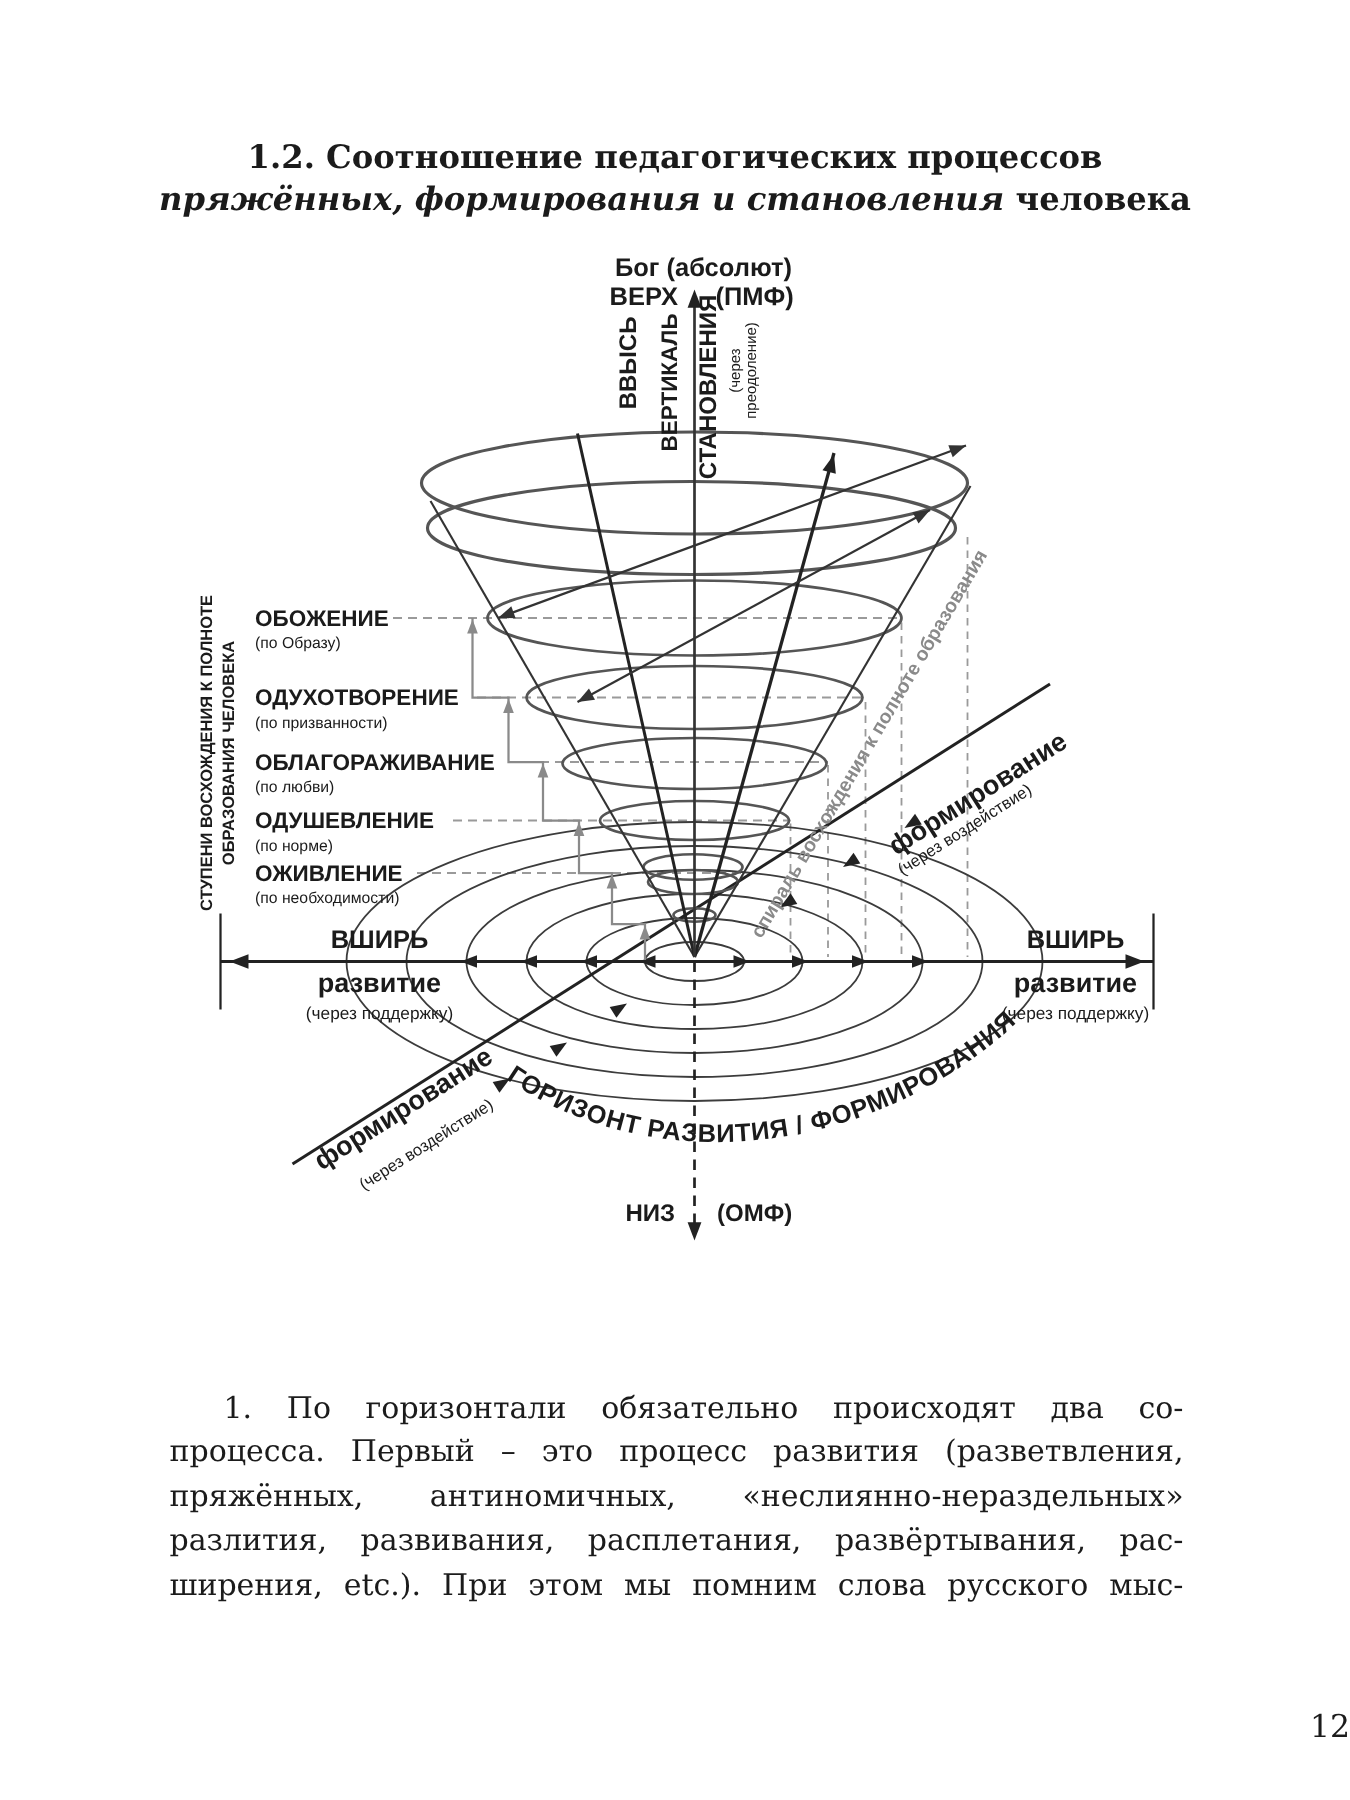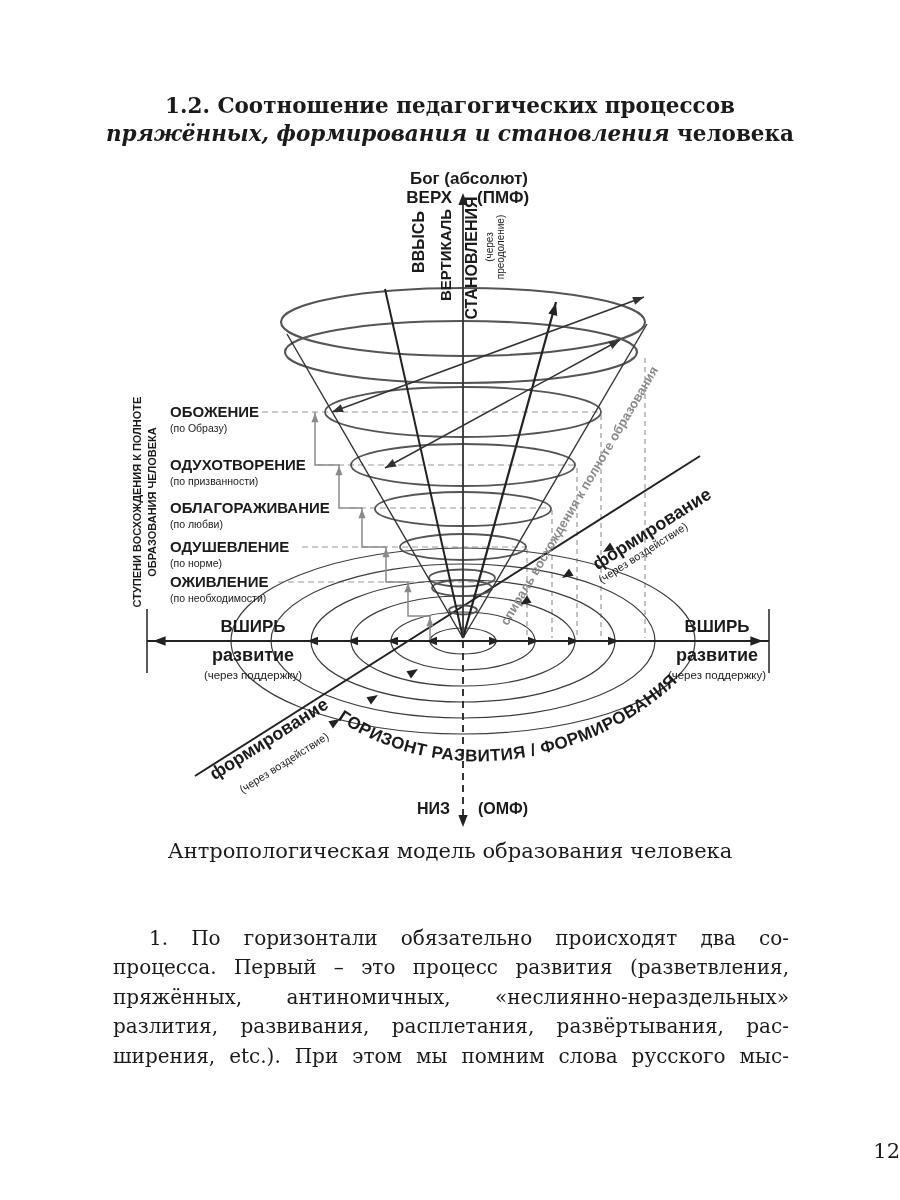--- a/index.html
+++ b/index.html
@@ -204,21 +204,20 @@
       <textPath href="#horizonPath" startOffset="2%">ГОРИЗОНТ РАЗВИТИЯ / ФОРМИРОВАНИЯ</textPath>
     </text>
 
     <g>
       <text x="450" y="814" text-anchor="end" class="b" font-size="16">НИЗ</text>
       <text x="478" y="814" text-anchor="start" class="b" font-size="16">(ОМФ)</text>
     </g>
   </svg>
 
   <div class="caption">
-    <div>Антропологическая модель образования человека</div>
   </div>
 
   <div class="body-text">
       <div class="pline"><span class="ind"></span><span>1. По горизонтали обязательно происходят </span><span class="b">два</span><span> со-</span></div>
       <div class="pline"><span class="b">процесса</span><span>. Первый – это процесс </span><span class="b">развития</span><span> (разветвления,</span></div>
       <div class="pline"><span>пряжённых, антиномичных, «неслиянно-нераздельных»</span></div>
       <div class="pline"><span>разлития, развивания, расплетания, развёртывания, рас-</span></div>
       <div class="pline"><span>ширения, etc.). При этом мы помним слова русского мыс-</span></div>
     </div>
 

